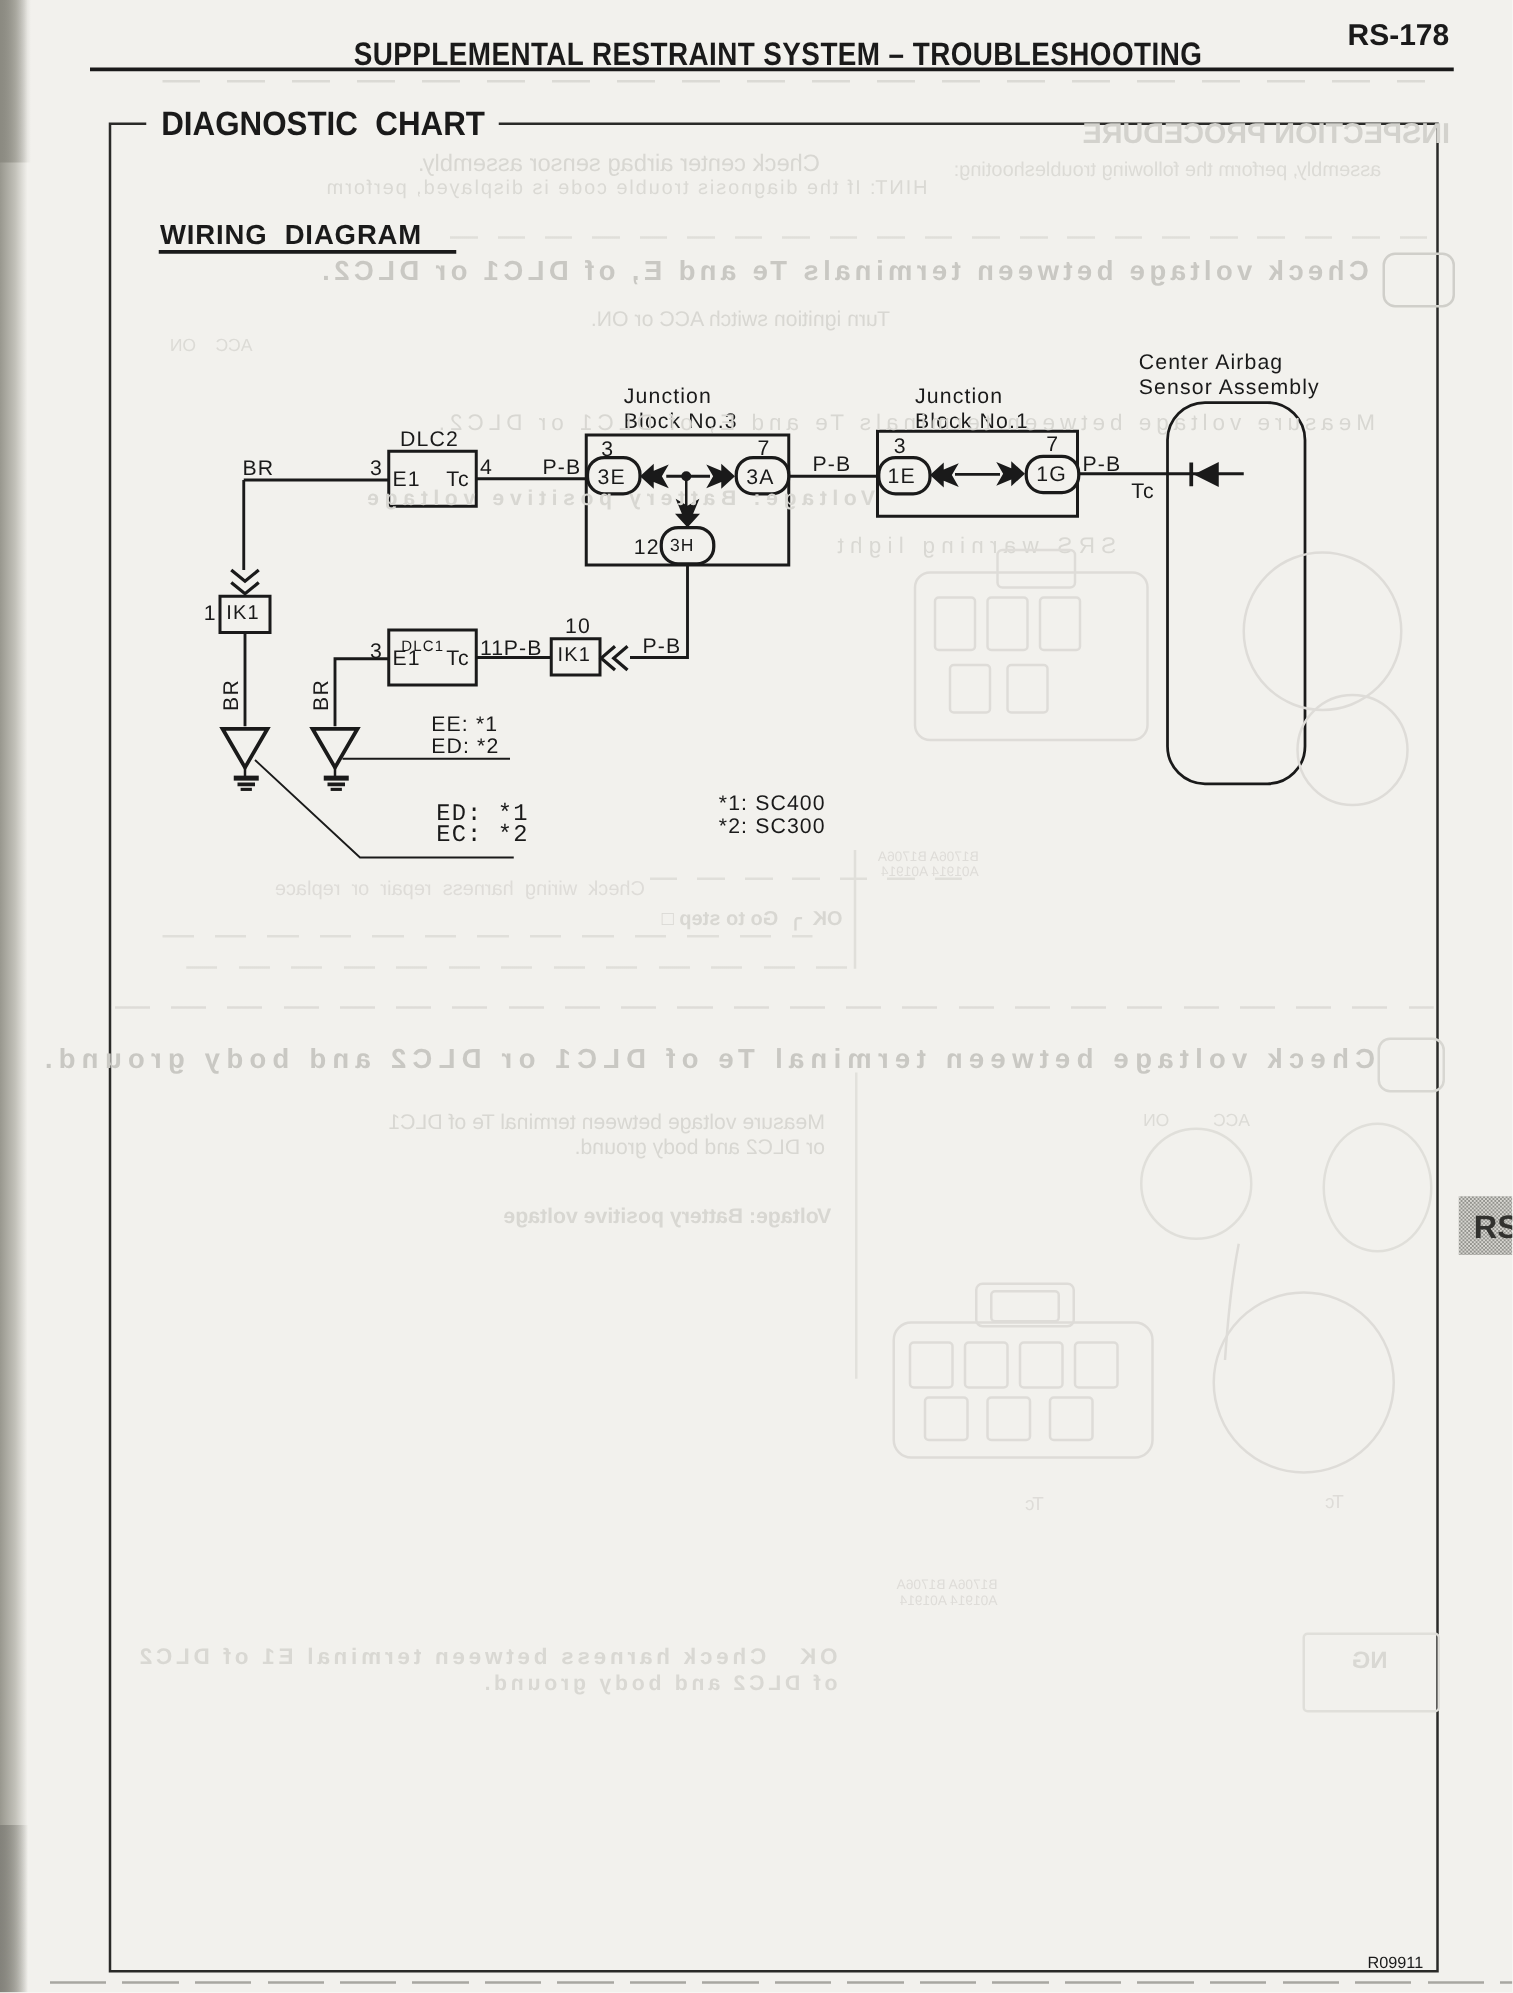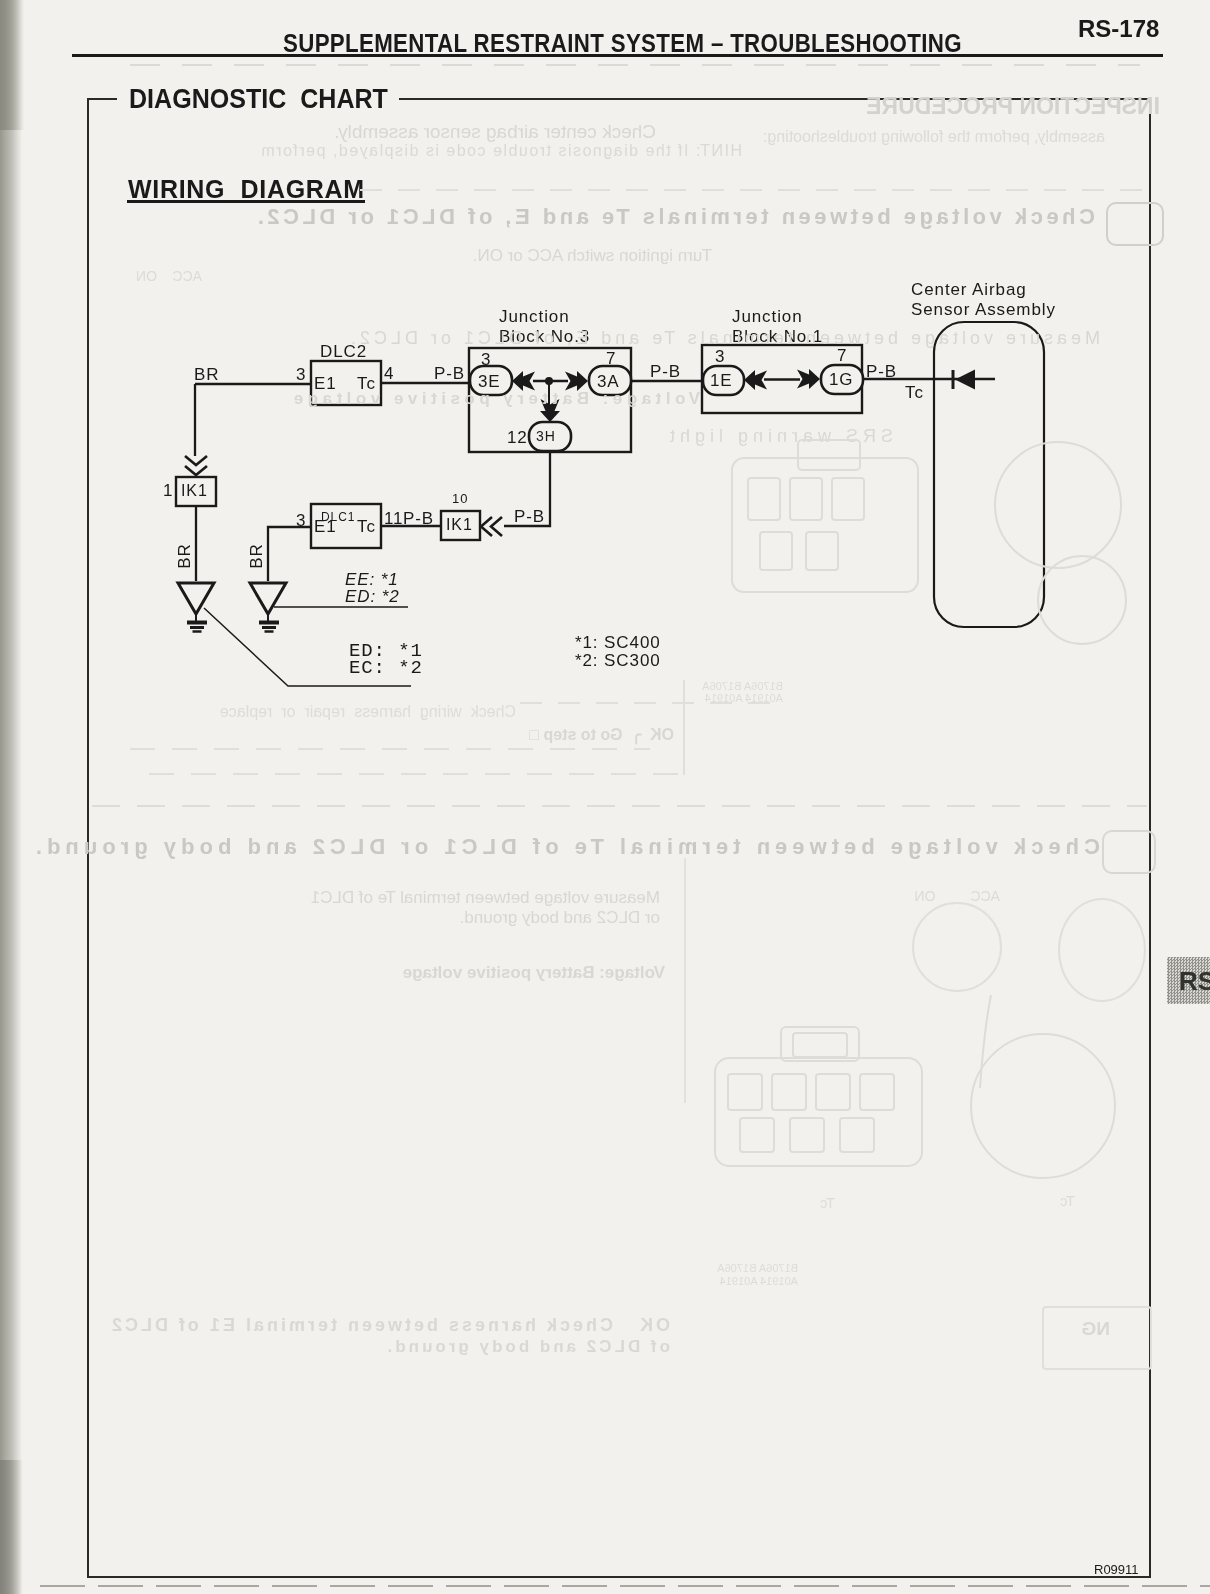--- a/index.html
+++ b/index.html
@@ -29,21 +29,21 @@
 <div class="abs" style="left:130px;top:64px;width:1010px;height:2px;background:repeating-linear-gradient(90deg,#dbdad5 0 30px,rgba(0,0,0,0) 30px 52px);"></div>
 
 <svg class="abs" style="left:0;top:0;" width="1210" height="1594" viewBox="0 0 1210 1594">
   <g fill="none" stroke="#2a2a28" stroke-width="2">
     <path d="M117 99 L88 99 L88 1577 L1150 1577 L1150 99 L399 99"></path>
   </g>
 </svg>
 
 <div class="abs" style="left:129px;top:84px;font-size:27px;font-weight:bold;transform:scaleX(0.928);transform-origin:left center;white-space:nowrap;">DIAGNOSTIC&nbsp; CHART</div>
 
-<div class="abs" style="left:128px;top:175px;font-size:25px;font-weight:bold;letter-spacing:0.7px;">WIRING&nbsp; DIAGRAM</div>
+<div class="abs" style="left:128px;top:175px;font-size:22px;font-weight:bold;letter-spacing:0.7px;">WIRING&nbsp; DIAGRAM</div>
 
 <div class="abs" style="left:127px;top:200px;width:238px;height:3px;background:#1a1a1a;"></div>
 
 <svg class="abs" style="left:0;top:0;" width="1210" height="1594" viewBox="0 0 1210 1594">
   <g fill="none" stroke="#1a1a1a" stroke-width="2.3">
 
     <path d="M195 384 L311 384"></path>
 
     <path d="M195 384 L195 456"></path>
 
@@ -193,27 +193,27 @@
 <div class="abs lbl" style="left:296px;top:511px;font-size:17px;">3</div>
 
 <div class="abs lbl" style="left:314px;top:517px;font-size:17px;">E1</div>
 
 <div class="abs lbl" style="left:357px;top:517px;font-size:17px;">Tc</div>
 
 <div class="abs lbl" style="left:384px;top:509px;font-size:17px;">11</div>
 
 <div class="abs lbl" style="left:403px;top:509px;font-size:17px;">P-B</div>
 
-<div class="abs lbl" style="left:452px;top:491px;font-size:13px;">10</div>
+<div class="abs lbl" style="left:452px;top:491px;font-size:17px;">10</div>
 
 <div class="abs lbl" style="left:446px;top:516px;font-size:16px;">IK1</div>
 
 <div class="abs lbl" style="left:514px;top:507px;font-size:17px;">P-B</div>
 
-<div class="abs lbl" style="left:345px;top:571px;font-size:17px;line-height:17px;font-style:italic;">EE: *1<br>ED: *2</div>
+<div class="abs lbl" style="left:345px;top:571px;font-size:17px;line-height:17px;">EE: *1<br>ED: *2</div>
 
 <div class="abs lbl" style="left:349px;top:643px;font-size:19px;line-height:17px;font-family:Liberation Mono, monospace;">ED: *1<br>EC: *2</div>
 
 <div class="abs lbl" style="left:575px;top:634px;font-size:17px;line-height:18px;">*1: SC400<br>*2: SC300</div>
 
 <div class="ghost" style="left:835px;top:93px;width:325px;font-size:23px;font-weight:bold;color:#d3d2cd;">INSPECTION PROCEDURE</div>
 <div class="ghost" style="left:156px;top:121px;width:500px;font-size:19px;color:#d8d7d2;">Check center airbag sensor assembly.</div>
 <div class="ghost" style="left:92px;top:142px;width:650px;font-size:16px;letter-spacing:1.5px;color:#dad9d4;">HINT: If the diagnosis trouble code is displayed, perform</div>
 <div class="ghost" style="left:640px;top:128px;width:465px;font-size:16px;color:#dcdbd6;">assembly, perform the following troubleshooting:</div>
 <div class="abs" style="left:360px;top:189px;width:790px;height:2px;background:repeating-linear-gradient(90deg,#e0dfda 0 22px,rgba(0,0,0,0) 22px 38px);"></div>

